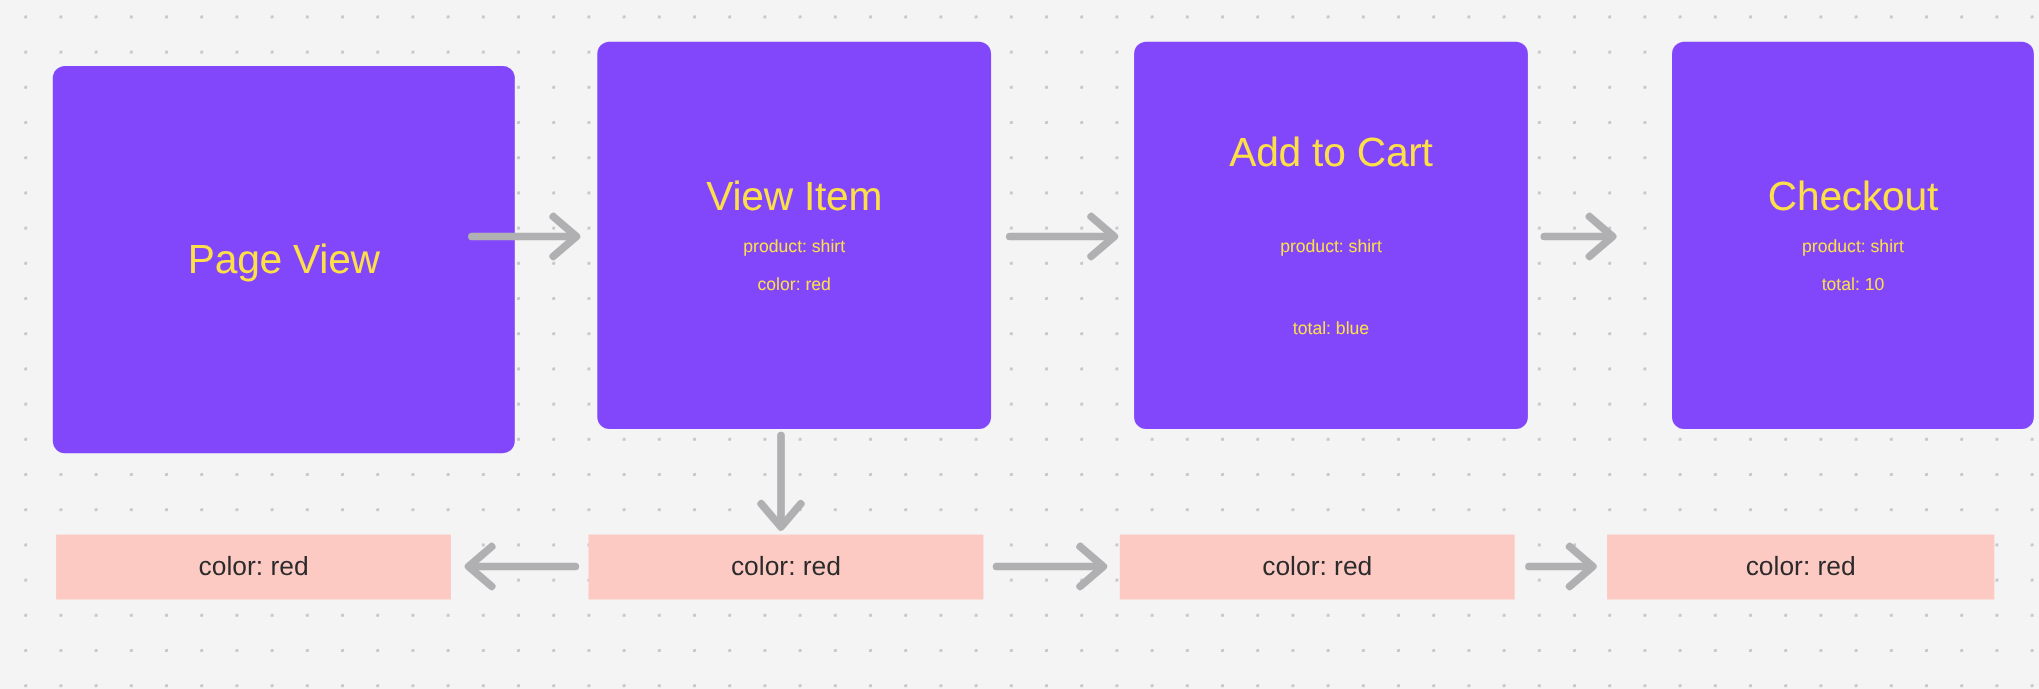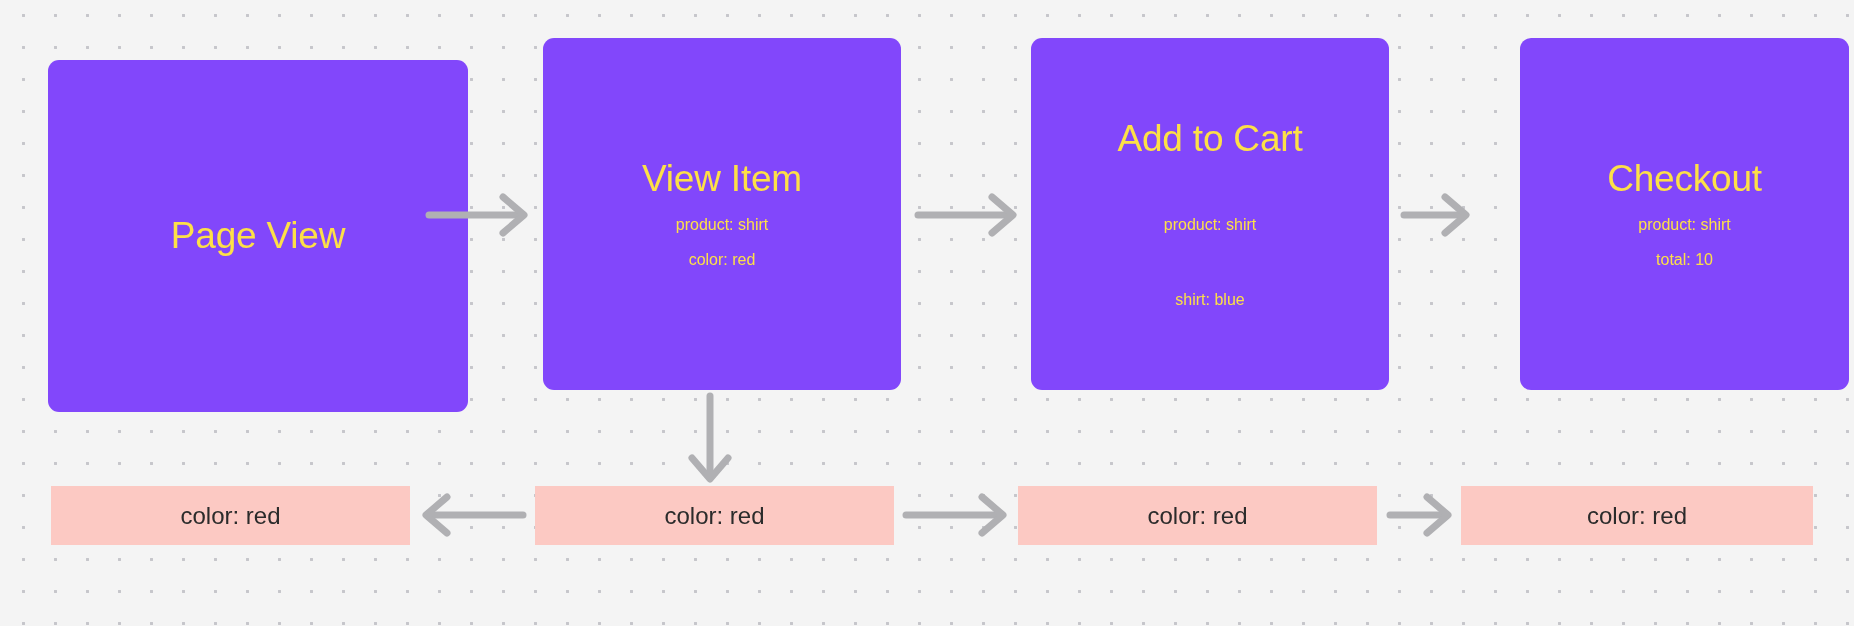--- a/index.html
+++ b/index.html
@@ -98,21 +98,21 @@
 
   <div class="node" style="left:543px; top:38px; width:358px; height:352px;">
     <div class="node-title">View Item</div>
     <div class="node-detail">product: shirt</div>
     <div class="node-detail">color: red</div>
   </div>
 
   <div class="node" style="left:1031px; top:38px; width:358px; height:352px;gap:40px;">
     <div class="node-title">Add to Cart</div>
     <div class="node-detail">product: shirt</div>
-    <div class="node-detail">shirt: blue</div>
+    <div class="node-detail">total: blue</div>
   </div>
 
   <div class="node" style="left:1520px; top:38px; width:329px; height:352px;">
     <div class="node-title">Checkout</div>
     <div class="node-detail">product: shirt</div>
     <div class="node-detail">total: 10</div>
   </div>
 
   <div class="arrow" style="left:425px; top:193px; width:105px; height:44px;">
     <svg width="105" height="44" viewBox="0 0 105 44" aria-hidden="true">

